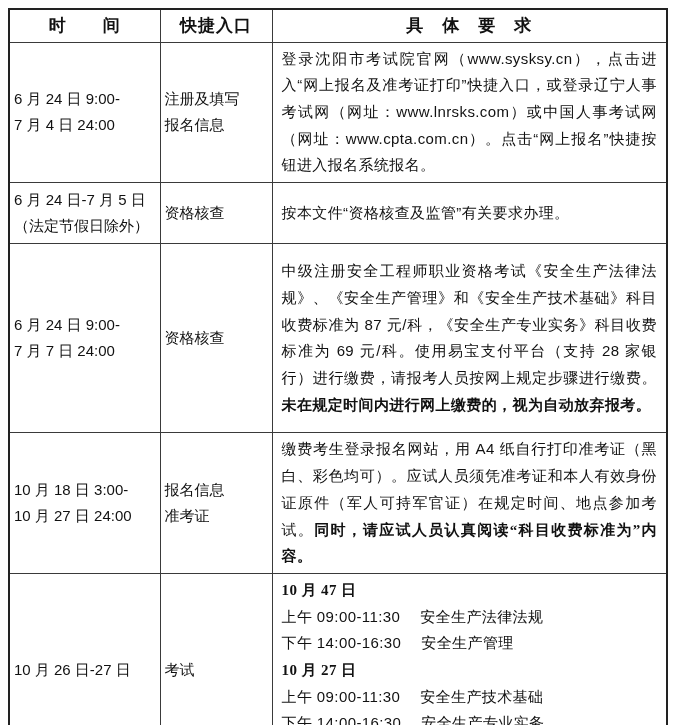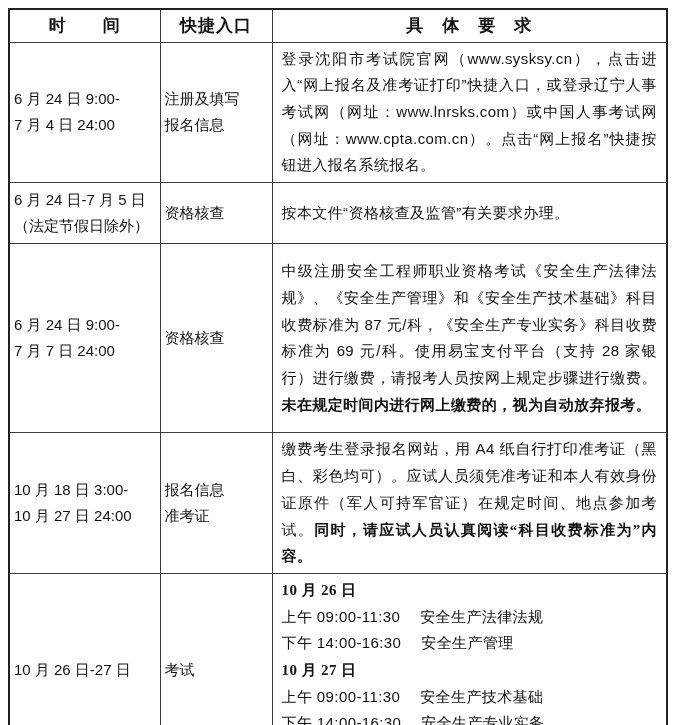--- a/index.html
+++ b/index.html
@@ -111,21 +111,21 @@
         <td class="c-task">报名信息
 准考证</td>
         <td class="c-details">
           <div class="para"><span>缴费考生登录报名网站，用 A4 纸自行打印准考证（黑白、彩色均可）。应试人员须凭准考证和本人有效身份证原件（军人可持军官证）在规定时间、地点参加考试。</span><span class="bold">同时，请应试人员认真阅读“科目收费标准为”内容。</span></div>
         </td>
       </tr>
       <tr>
         <td class="c-time">10 月 26 日-27 日</td>
         <td class="c-task">考试</td>
         <td class="c-details">
-          <div class="para schedule"><span class="bold">10 月 26 日
+          <div class="para schedule"><span class="bold">10 月 47 日
 </span><span>上午 09:00-11:30　 安全生产法律法规
 下午 14:00-16:30　 安全生产管理
 </span><span class="bold">10 月 27 日
 </span><span>上午 09:00-11:30　 安全生产技术基础
 下午 14:00-16:30　 安全生产专业实务
 　　　　　　　　　（7 个专业）</span></div>
         </td>
       </tr>
     </tbody>
   </table>

